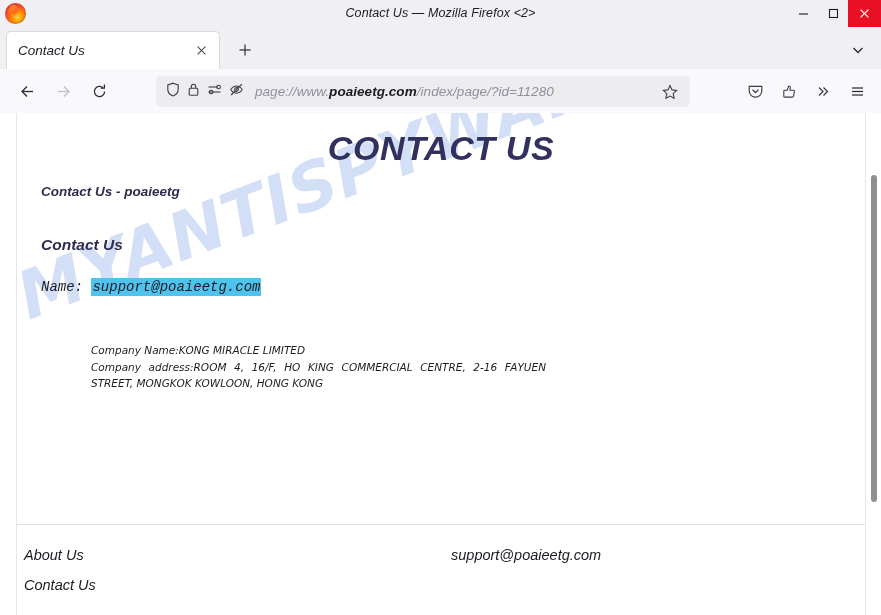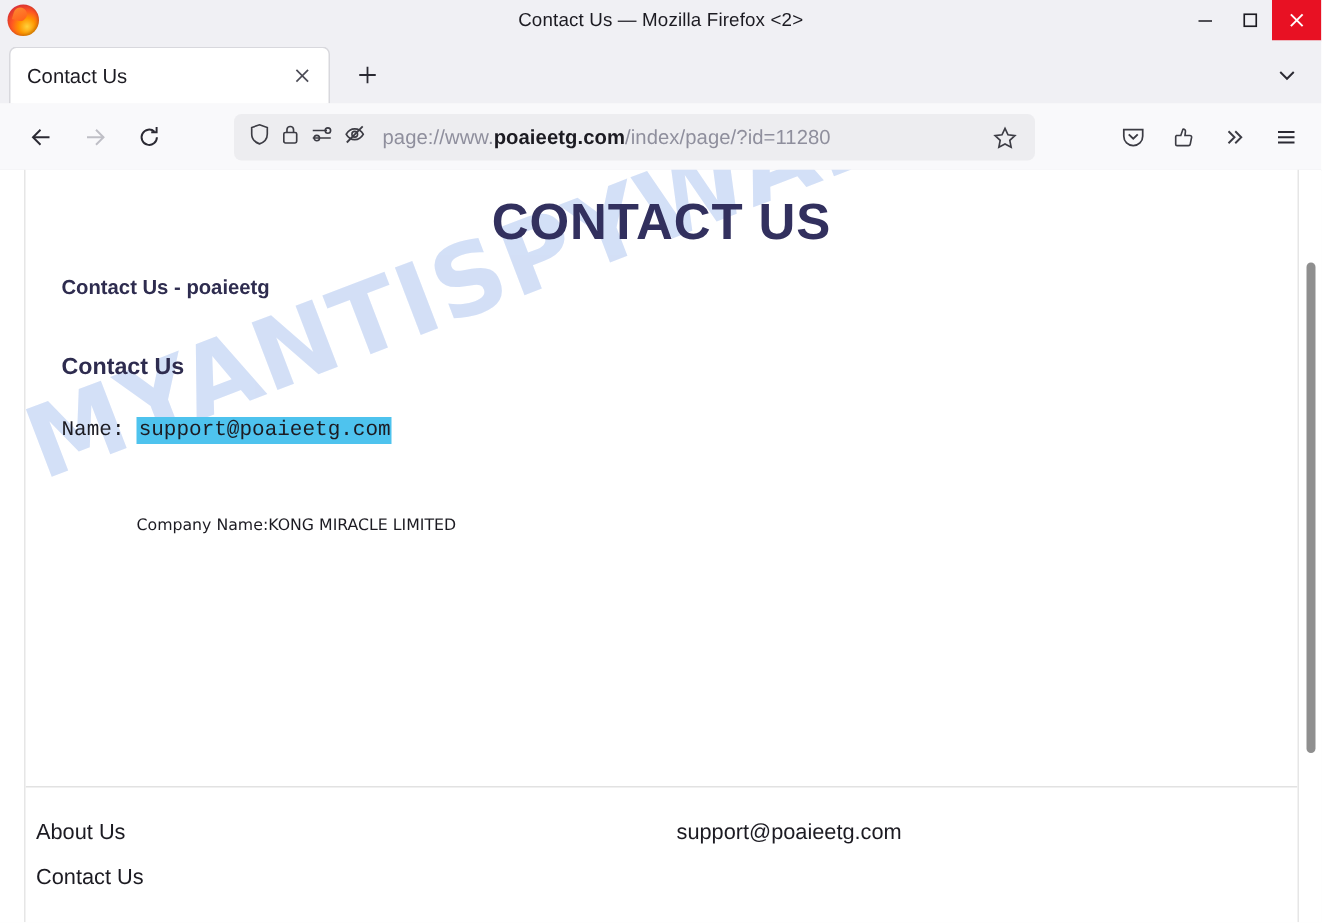--- a/index.html
+++ b/index.html
@@ -7,20 +7,21 @@
     width: 881px; height: 615px;
     overflow: hidden;
     background: #ffffff;
     font-family: "Liberation Sans", sans-serif;
   }
   #app {
     position: relative;
     width: 881px; height: 615px;
     background: #f9f9fb;
     overflow: hidden;
+    font-style: italic;
   }
 
   
   .titlebar {
     position: absolute; left: 0; top: 0;
     width: 881px; height: 27px;
     background: #f0f0f4;
     border-bottom: 1px solid #f0f0f4;
     display: flex; align-items: center;
   }
@@ -397,20 +398,21 @@
 
       <div class="page-title">CONTACT US</div>
 
       <div class="h-sub">Contact Us - poaieetg</div>
       <div class="h-main">Contact Us</div>
 
       <div class="email-line"><span>Name:</span> <span class="email-sel">support@poaieetg.com</span></div>
 
       <div class="company">
         <div>Company Name:KONG MIRACLE LIMITED</div>
+        <div>Company address:ROOM 4, 16/F, HO KING COMMERCIAL CENTRE, 2-16 FAYUEN STREET, MONGKOK KOWLOON, HONG KONG</div>
       </div>
 
       <div class="footer">
         <div class="foot-links">
           <div class="foot-link">About Us</div>
           <div class="foot-link">Contact Us</div>
         </div>
         <div class="foot-email">support@poaieetg.com</div>
       </div>
 

